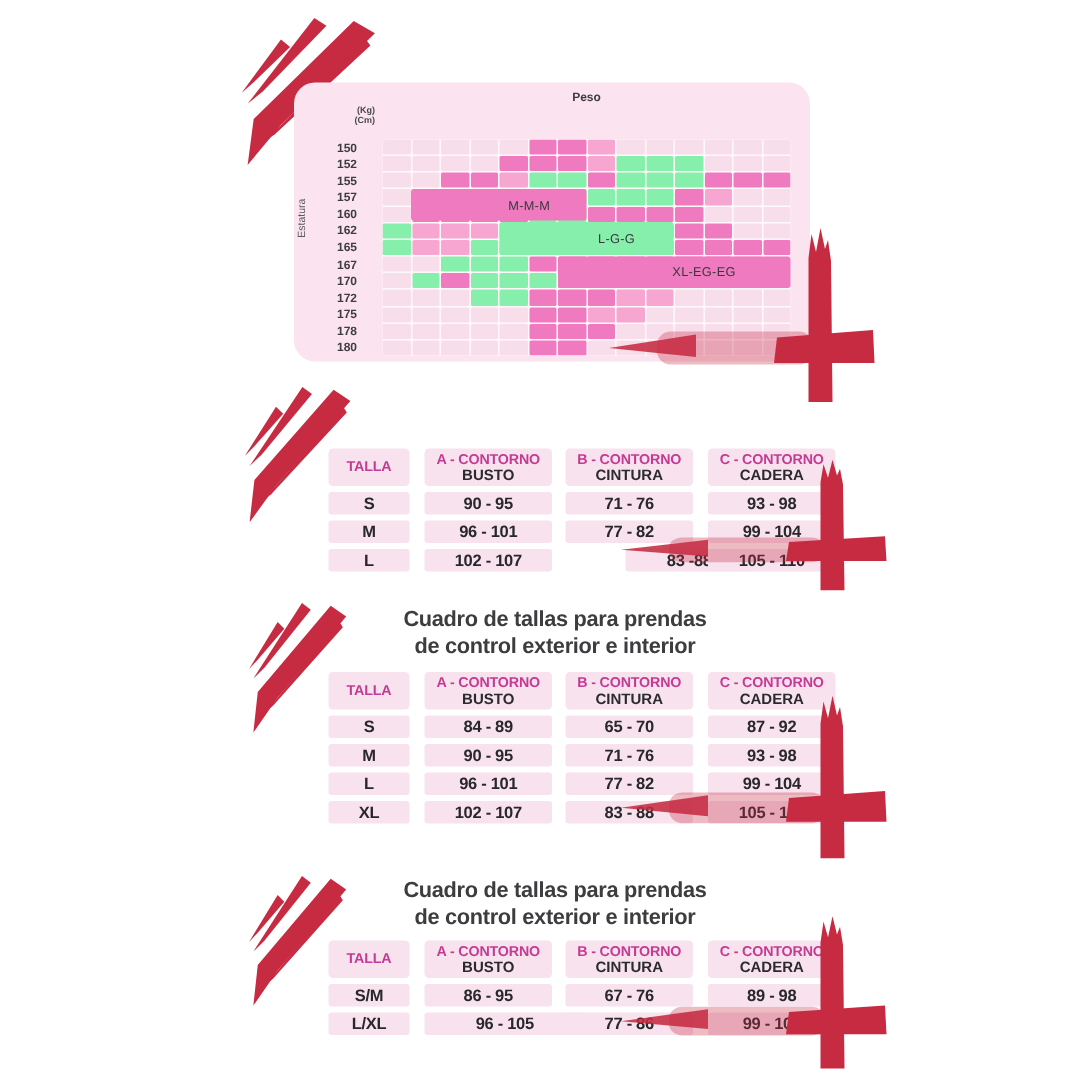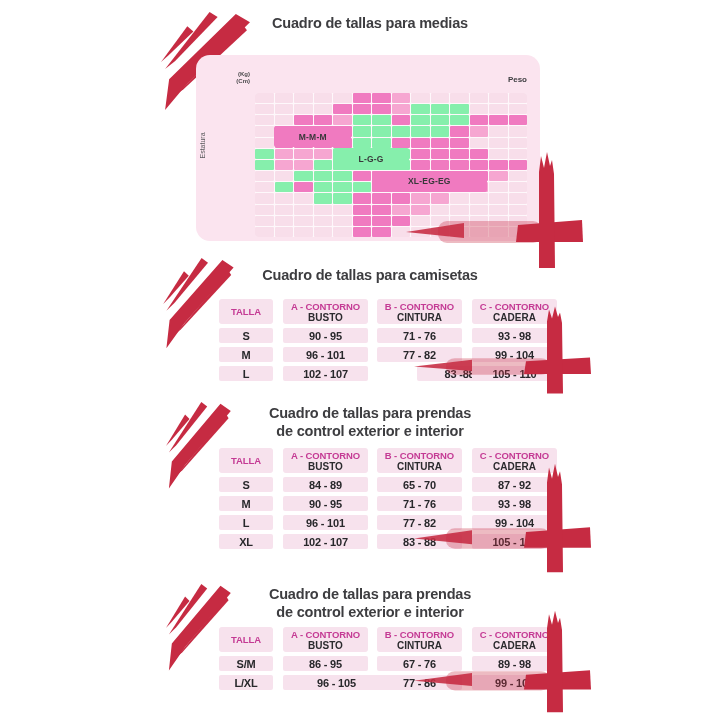--- a/index.html
+++ b/index.html
@@ -3,40 +3,40 @@
 <meta charset="utf-8">
 <style>
   html,body{margin:0;padding:0;background:#ffffff;}
   .canvas{position:relative;width:720px;height:720px;background:#ffffff;overflow:hidden;
           font-family:"Liberation Sans",sans-serif;}
   .abs{position:absolute;}
   .sec-title{left:160px;width:420px;text-align:center;font-weight:bold;
              font-size:14.5px;line-height:18px;letter-spacing:-0.2px;color:#3d3d40;}
   
   .panel{left:196px;top:55px;width:344px;height:186px;background:#FBE4EF;border-radius:14px;}
-  .peso{left:59px;top:20px;width:272px;text-align:right;font-size:8px;font-weight:bold;color:#3d3d40;}
+  .peso{left:59px;top:5px;width:272px;text-align:center;font-size:8px;font-weight:bold;color:#3d3d40;}
   .units{left:2px;top:16px;width:52px;text-align:right;font-size:6px;line-height:6.5px;
          font-weight:bold;color:#4a4a4c;}
   .wrow{left:59px;top:22px;width:272px;height:12px;display:grid;
         grid-template-columns:repeat(14,1fr);}
   .wrow span{display:flex;align-items:center;justify-content:center;
              font-size:8px;font-weight:bold;color:#3d3d40;}
   .hcol{left:4px;top:38px;width:44px;height:144px;display:grid;grid-template-rows:repeat(13,1fr);}
   .hcol span{display:flex;align-items:center;justify-content:flex-end;padding-right:6px;
              font-size:8px;font-weight:bold;color:#3d3d40;}
   .estatura{left:1px;top:95px;width:10px;font-size:7px;color:#59595c;
             transform:rotate(-90deg);transform-origin:center;white-space:nowrap;}
   .grid{left:59px;top:38px;width:272px;height:144px;display:grid;gap:1px;
         grid-template-columns:repeat(14,1fr);grid-template-rows:repeat(13,1fr);
         background:rgba(255,255,255,0.75);border-radius:3px;overflow:hidden;}
   .cell{border-radius:1px;}
   .t0{background:#F8DEEA;} .t1{background:#F6A6D1;} .t2{background:#F07AC0;} .t3{background:#86efac;}
   .regions{left:59px;top:38px;width:272px;height:144px;pointer-events:none;}
   .region{position:absolute;display:flex;align-items:center;justify-content:center;
-          font-size:8.5px;font-weight:bold;color:#38383a;letter-spacing:0.2px;border-radius:2px;}
+          font-size:8.5px;font-weight:normal;color:#38383a;letter-spacing:0.2px;border-radius:2px;padding-left:40px;}
   
   .tbl{width:338px;}
   .hcell{position:absolute;background:#F7E2ED;border-radius:3px;height:25px;display:flex;
          flex-direction:column;align-items:center;justify-content:center;text-align:center;}
   .hcell .top{font-size:9.5px;font-weight:bold;color:#C43A94;line-height:11px;letter-spacing:-0.1px;}
   .hcell .bot{font-size:10px;font-weight:bold;color:#2b2b2e;line-height:11px;}
   .dcell{position:absolute;background:#F7E2ED;border-radius:2px;height:15px;display:flex;
          align-items:center;justify-content:center;font-size:11px;font-weight:bold;color:#28282b;
          letter-spacing:-0.2px;}
   svg.deco{position:absolute;}
@@ -60,29 +60,43 @@
         <polygon points="118,75 182,70 183,92 116,92" fill="#C62B42"></polygon>
         <polygon points="139,22 141,6 144,18 147,2 150,16 152,10 154,24 155,118 139,118" fill="#C62B42"></polygon>
       </symbol>
     </defs>
   </svg>
 
   <svg class="deco" style="left:157px;top:12px" width="96" height="102">
       <use href="#swoosh"></use>
     </svg>
 
-  <div class="abs sec-title" style="top:14px">Cuadro de tallas para medias</div>
 
   <div class="abs panel">
     <div class="abs peso">Peso</div>
     <div class="abs units">
       <div>(Kg)</div>
       <div>(Cm)</div>
     </div>
     <div class="abs estatura">Estatura</div>
+    <div class="abs hcol">
+        <span>150</span>
+        <span>152</span>
+        <span>155</span>
+        <span>157</span>
+        <span>160</span>
+        <span>162</span>
+        <span>165</span>
+        <span>167</span>
+        <span>170</span>
+        <span>172</span>
+        <span>175</span>
+        <span>178</span>
+        <span>180</span>
+      </div>
     <div class="abs grid">
         <div class="cell t0"></div>
         <div class="cell t0"></div>
         <div class="cell t0"></div>
         <div class="cell t0"></div>
         <div class="cell t0"></div>
         <div class="cell t2"></div>
         <div class="cell t2"></div>
         <div class="cell t1"></div>
         <div class="cell t0"></div>
@@ -268,23 +282,20 @@
   </div>
 
   <svg class="deco" style="left:400px;top:150px" width="190" height="120">
       <use href="#crossbrush"></use>
     </svg>
 
   <svg class="deco" style="left:160px;top:258px" width="76" height="94">
       <use href="#swoosh"></use>
     </svg>
 
-  <div class="abs sec-title" style="top:266px">
-    <div>Cuadro de tallas para camisetas</div>
-  </div>
 
   <div class="abs tbl" style="left:219px;top:299px;height:82px">
       <div class="hcell" style="left: 0px; width: 54px; top: 0px;">
         <div class="top">TALLA</div>
       </div>
       <div class="hcell" style="left: 64px; width: 85px; top: 0px;">
         <div class="top">A - CONTORNO</div>
         <div class="bot">BUSTO</div>
       </div>
       <div class="hcell" style="left: 158px; width: 85px; top: 0px;">

